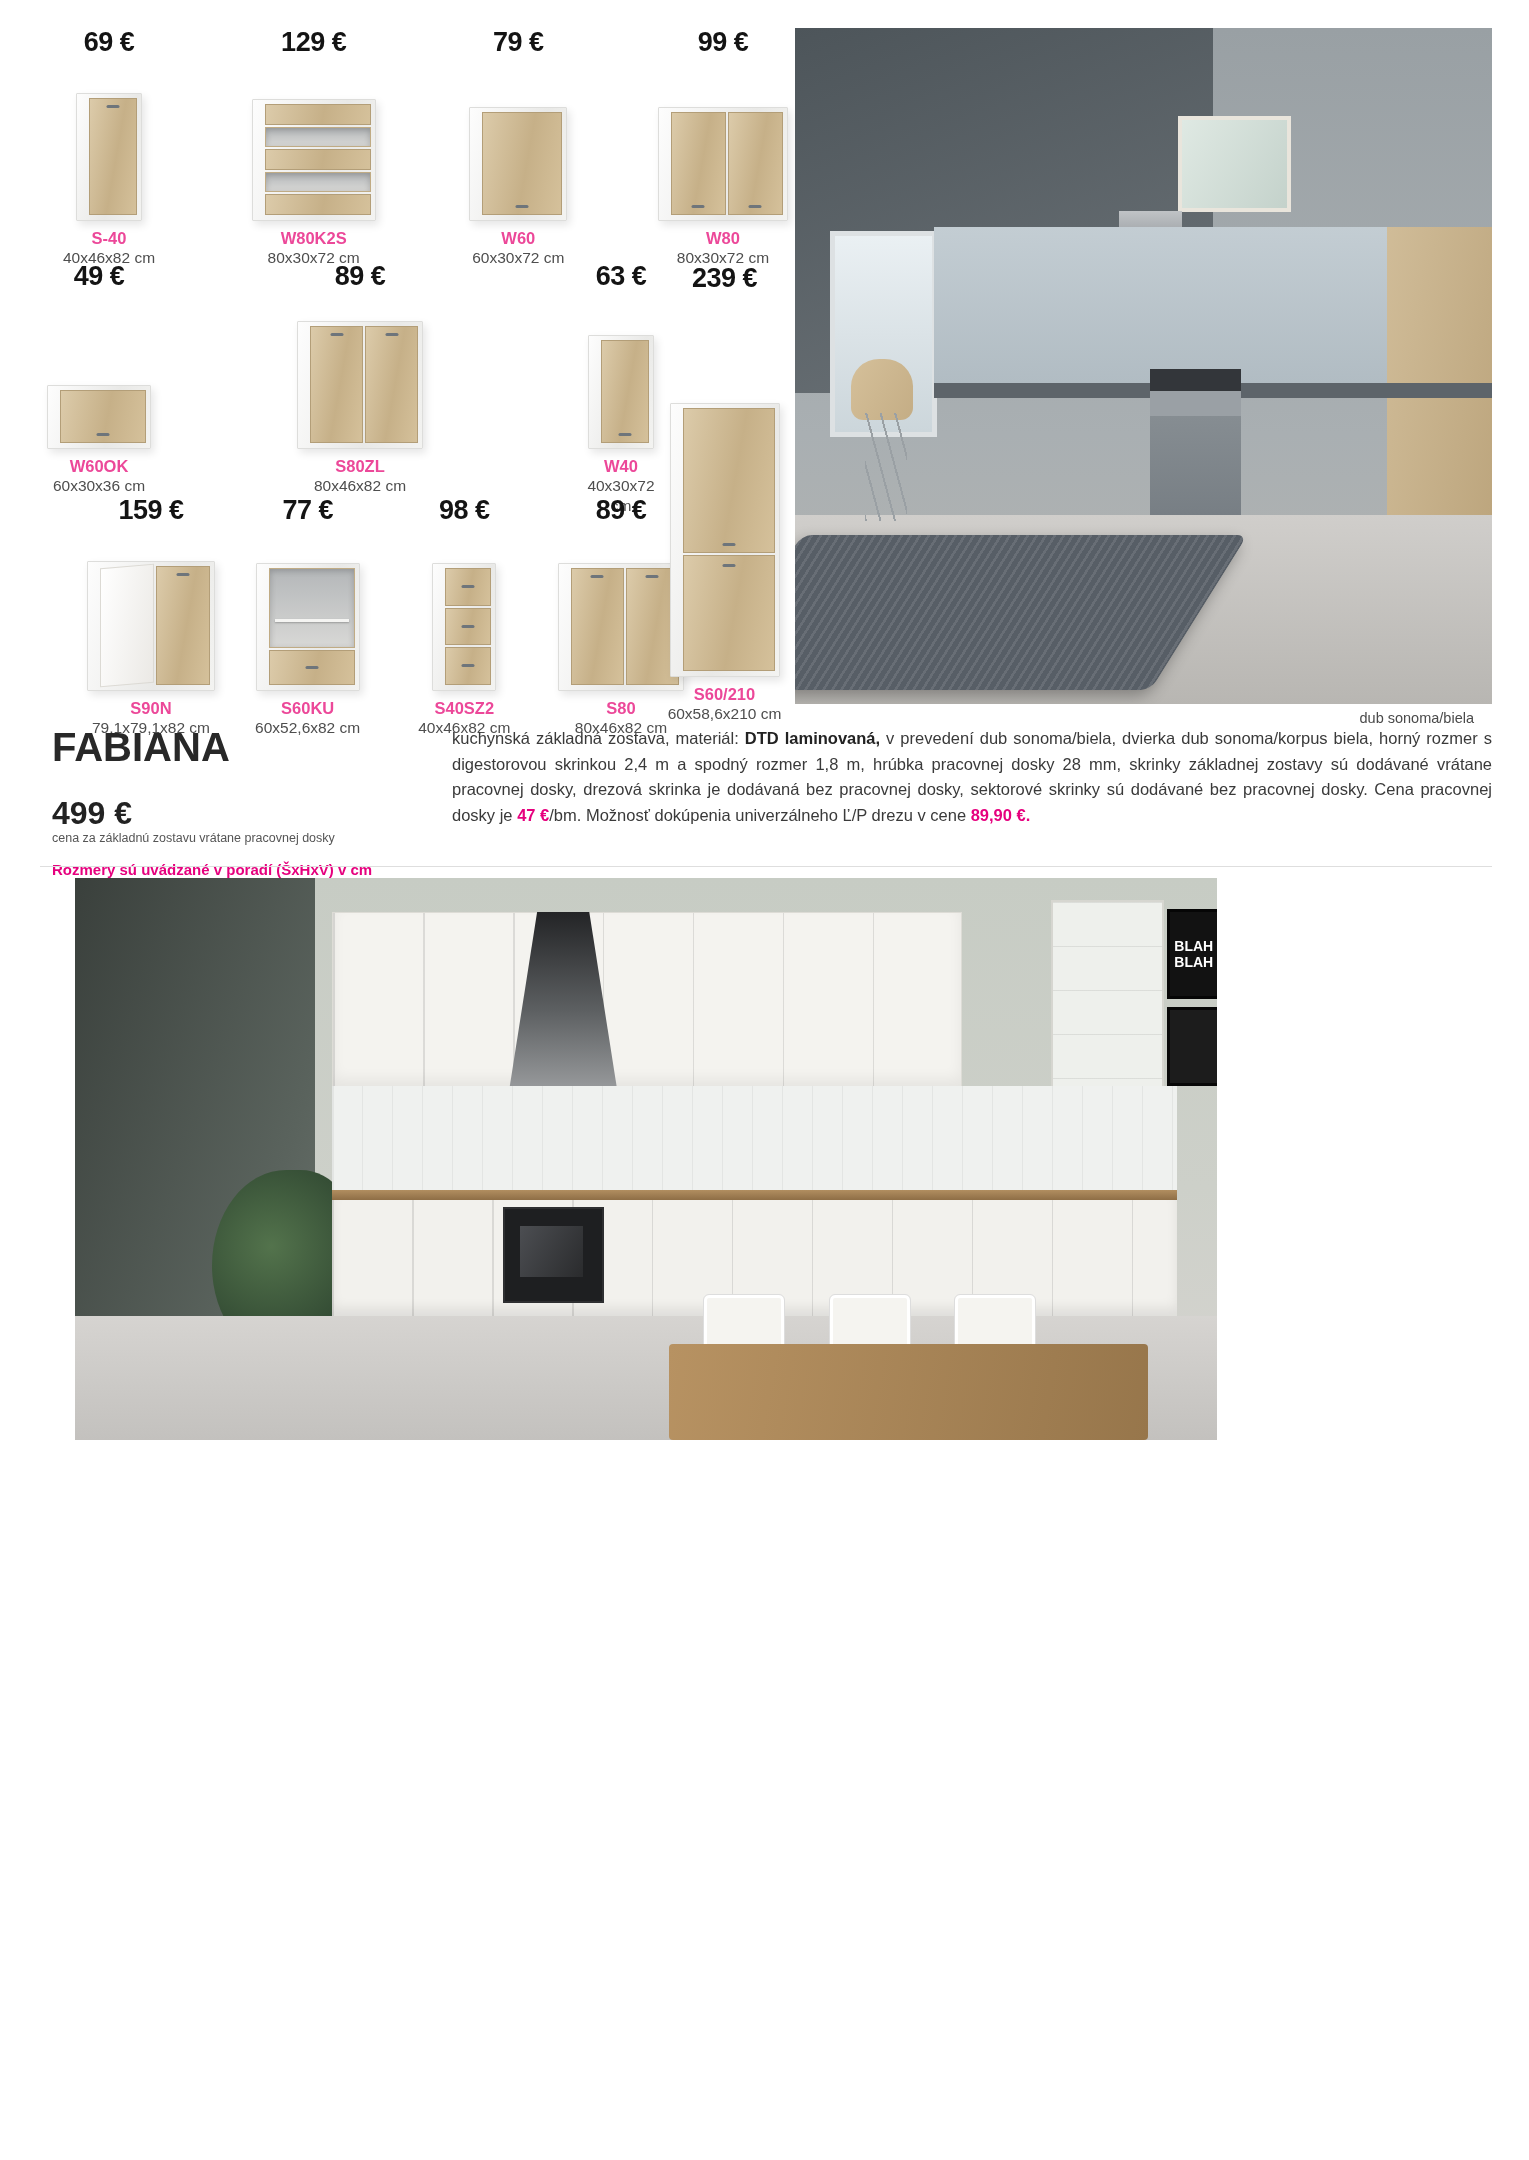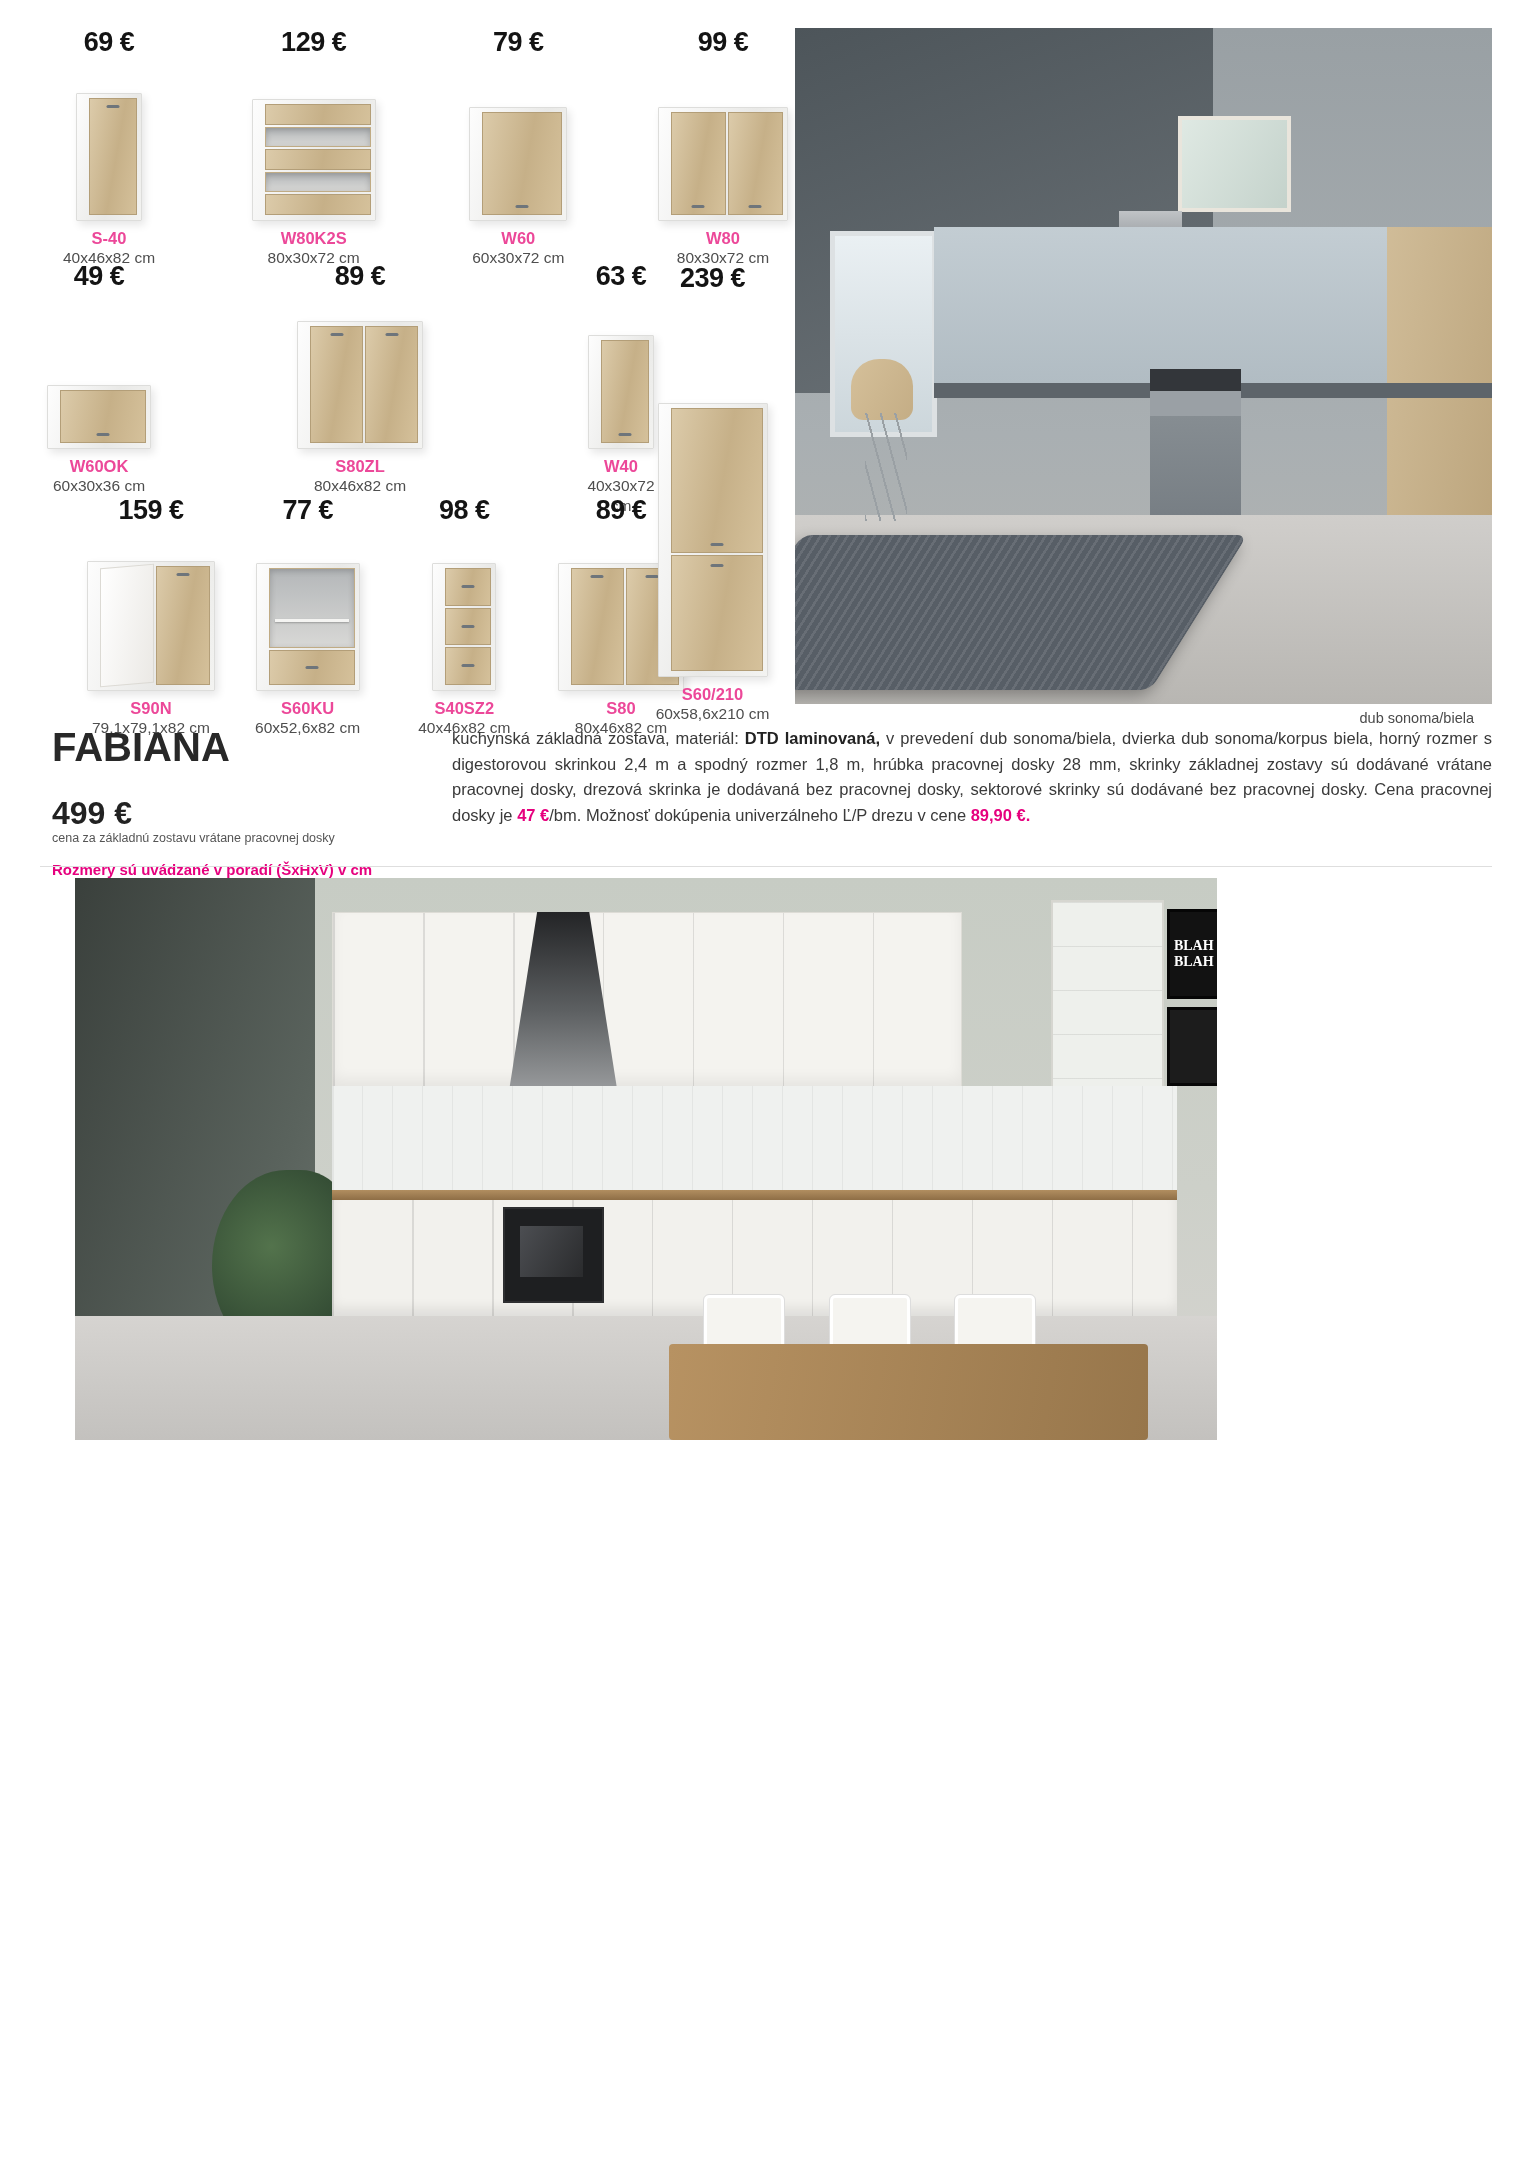--- a/index.html
+++ b/index.html
@@ -30,21 +30,21 @@
   .cs{flex:0 0 40%;background:linear-gradient(100deg,#ffffff,#ebe9e5);border:1px solid #dcdad4;transform:skewY(-5deg);}
   .fr b{position:absolute;left:50%;transform:translateX(-50%);width:13px;height:3px;border-radius:2px;background:#6e757b;}
   .cw .d b{bottom:6px;} .cb .d b{top:6px;} .fr .w b{top:45%;}
   .fr b.lo{bottom:6px;top:auto;} .fr b.hi{top:8px;bottom:auto;}
 
   
   .topgrid{left:40px;top:20px;width:752px;height:700px;}
   .tr{position:absolute;left:0;}
   .tr.r1{top:6px;width:752px;} .tr.r2{top:240px;width:640px;} .tr.r3{top:474px;width:612px;margin-left:40px;}
   .r1 .imgz{height:158px;} .r2 .imgz{height:152px;} .r3 .imgz{height:160px;}
-  .tallcell{position:absolute;right:12px;top:242px;width:135px;}
+  .tallcell{position:absolute;right:0;top:242px;width:135px;}
   .tallcell .imgz{height:378px;}
 
   
   .h1{font-size:40px;font-weight:bold;letter-spacing:0;color:#282828;line-height:42px;}
   .bigprice{font-size:32px;font-weight:bold;margin-top:28px;line-height:34px;}
   .pnote{font-size:12.5px;color:#555;margin-top:1px;}
   .dnote{font-size:15px;font-weight:bold;color:#e6007e;}
   .desc{font-size:16.5px;line-height:25.5px;text-align:justify;color:#3a3a3a;margin:0;}
   .desc .b{font-weight:bold;color:#222;}
   .desc .p{font-weight:bold;color:#e6007e;}
@@ -64,21 +64,21 @@
   .p1base{left:20%;top:54.7%;width:80%;height:17.5%;background:linear-gradient(100deg,#d6c29f,#c3ad85) repeating-linear-gradient(90deg,rgba(80,60,30,.18) 0 2px,transparent 2px 72px);}
   .p1stove{left:51%;top:50.5%;width:13%;height:23%;background:linear-gradient(#33363a 0 14%,#9aa0a5 14% 30%,#868d92 30%,#767d83);}
   .p1tallr{left:85%;top:29.5%;width:15%;height:43%;background:linear-gradient(100deg,#d0bc98,#bda67e);}
   .p1floor{left:0;top:72%;width:100%;height:28%;background:linear-gradient(#d0cecb,#b8b6b2);}
   .p1rug{left:-6%;top:75%;width:64%;height:23%;background:#575e66 repeating-linear-gradient(90deg,rgba(255,255,255,.10) 0 3px,transparent 3px 9px);border-radius:10px;transform:skewX(-32deg);box-shadow:0 6px 14px rgba(0,0,0,.3);}
   .p1chair{left:8%;top:49%;width:9%;height:9%;background:linear-gradient(120deg,#cdb globals,#c9b28c);background:linear-gradient(120deg,#d5c09a,#c4ad85);border-radius:45% 45% 20% 20%;}
   .p1chairlegs{left:10%;top:57%;width:6%;height:16%;background:repeating-linear-gradient(75deg,#9aa0a4 0 2px,transparent 2px 14px);}
   .cap1{left:777px;top:710px;width:697px;text-align:right;}
 
   
-  .photo2{left:75px;top:878px;width:1142px;height:562px;overflow:hidden;background:linear-gradient(180deg,#c7ccc4,#cdd0c9 55%,#d6d4d0);font-family:Liberation Serif, serif;}
+  .photo2{left:75px;top:878px;width:1142px;height:562px;overflow:hidden;background:linear-gradient(180deg,#c7ccc4,#cdd0c9 55%,#d6d4d0);}
   .p2win{left:0;top:0;width:21%;height:100%;background:linear-gradient(110deg,#3a403c,#5a635d 70%,#6c746e);}
   .p2plant{left:12%;top:52%;width:13%;height:34%;background:radial-gradient(circle at 40% 40%,#53734c,#2e4530 75%);border-radius:50% 40% 45% 50%;}
   .p2upcab{left:22.5%;top:6%;width:55%;height:31%;background:#f4f3ef repeating-linear-gradient(90deg,rgba(0,0,0,.10) 0 1.5px,transparent 1.5px 90px);border:1px solid #dddcd6;box-shadow:inset 0 -8px 14px rgba(0,0,0,.06);}
   .p2hood{left:38%;top:6%;width:9.5%;height:32%;background:linear-gradient(#232426,#5d6062 55%,#9a9c9e);clip-path:polygon(26% 0,74% 0,100% 100%,0 100%);}
   .p2glasscab{left:85.5%;top:4%;width:9.5%;height:37%;background:#eef0ec repeating-linear-gradient(180deg,rgba(0,0,0,.08) 0 1.5px,transparent 1.5px 44px);border:2px solid #d6d6d0;}
   .p2frame{left:95.6%;top:5.5%;width:4.2%;height:15%;background:#121212;border:3px solid #060606;color:#fff;display:flex;align-items:center;justify-content:center;text-align:center;font-weight:bold;font-size:14px;line-height:1.15;white-space:pre-line;}
   .p2frame2{left:95.6%;top:23%;width:4.2%;height:13%;background:#1c1c1c;border:3px solid #080808;}
   .p2splash{left:22.5%;top:37%;width:74%;height:18.5%;background:#eff1ef repeating-linear-gradient(90deg,rgba(0,0,0,.05) 0 1.5px,transparent 1.5px 30px);}
   .p2count{left:22.5%;top:55.5%;width:74%;height:1.8%;background:linear-gradient(#b18e60,#8e6e46);}
   .p2base{left:22.5%;top:57.3%;width:74%;height:21%;background:#f2f1ed repeating-linear-gradient(90deg,rgba(0,0,0,.10) 0 1.5px,transparent 1.5px 80px);box-shadow:inset 0 -10px 12px rgba(0,0,0,.08);}

